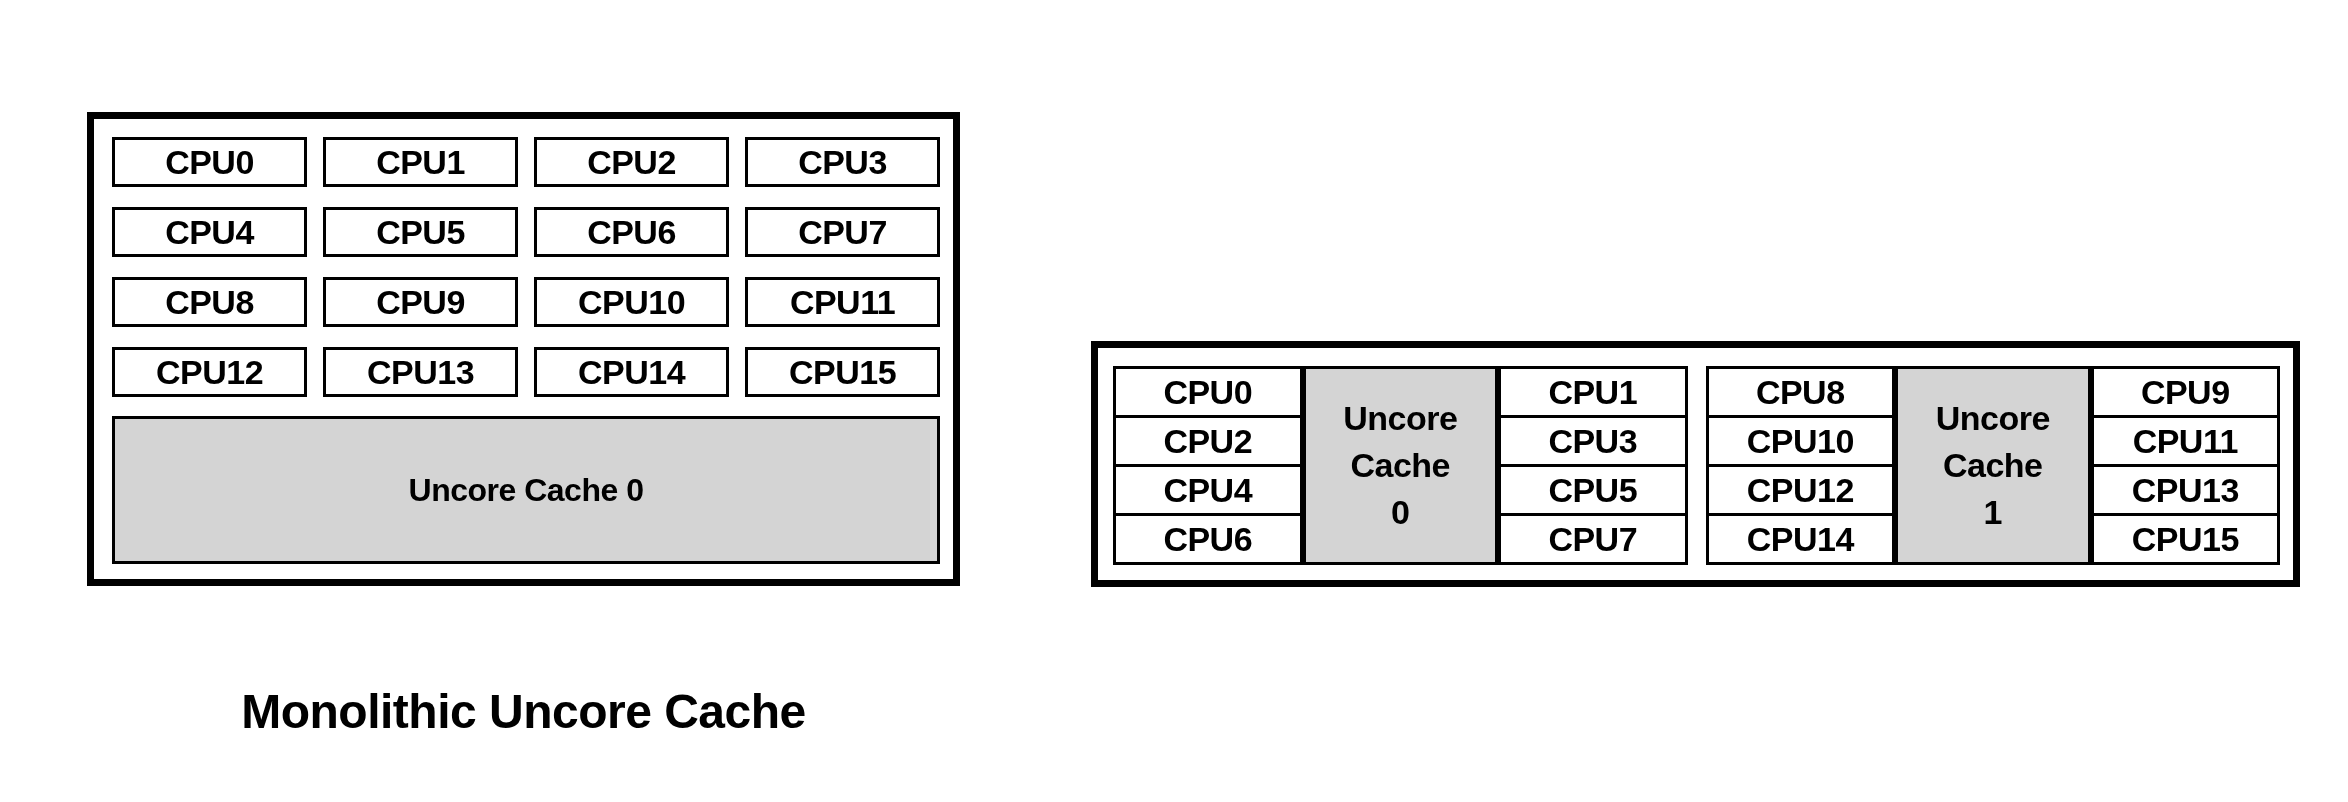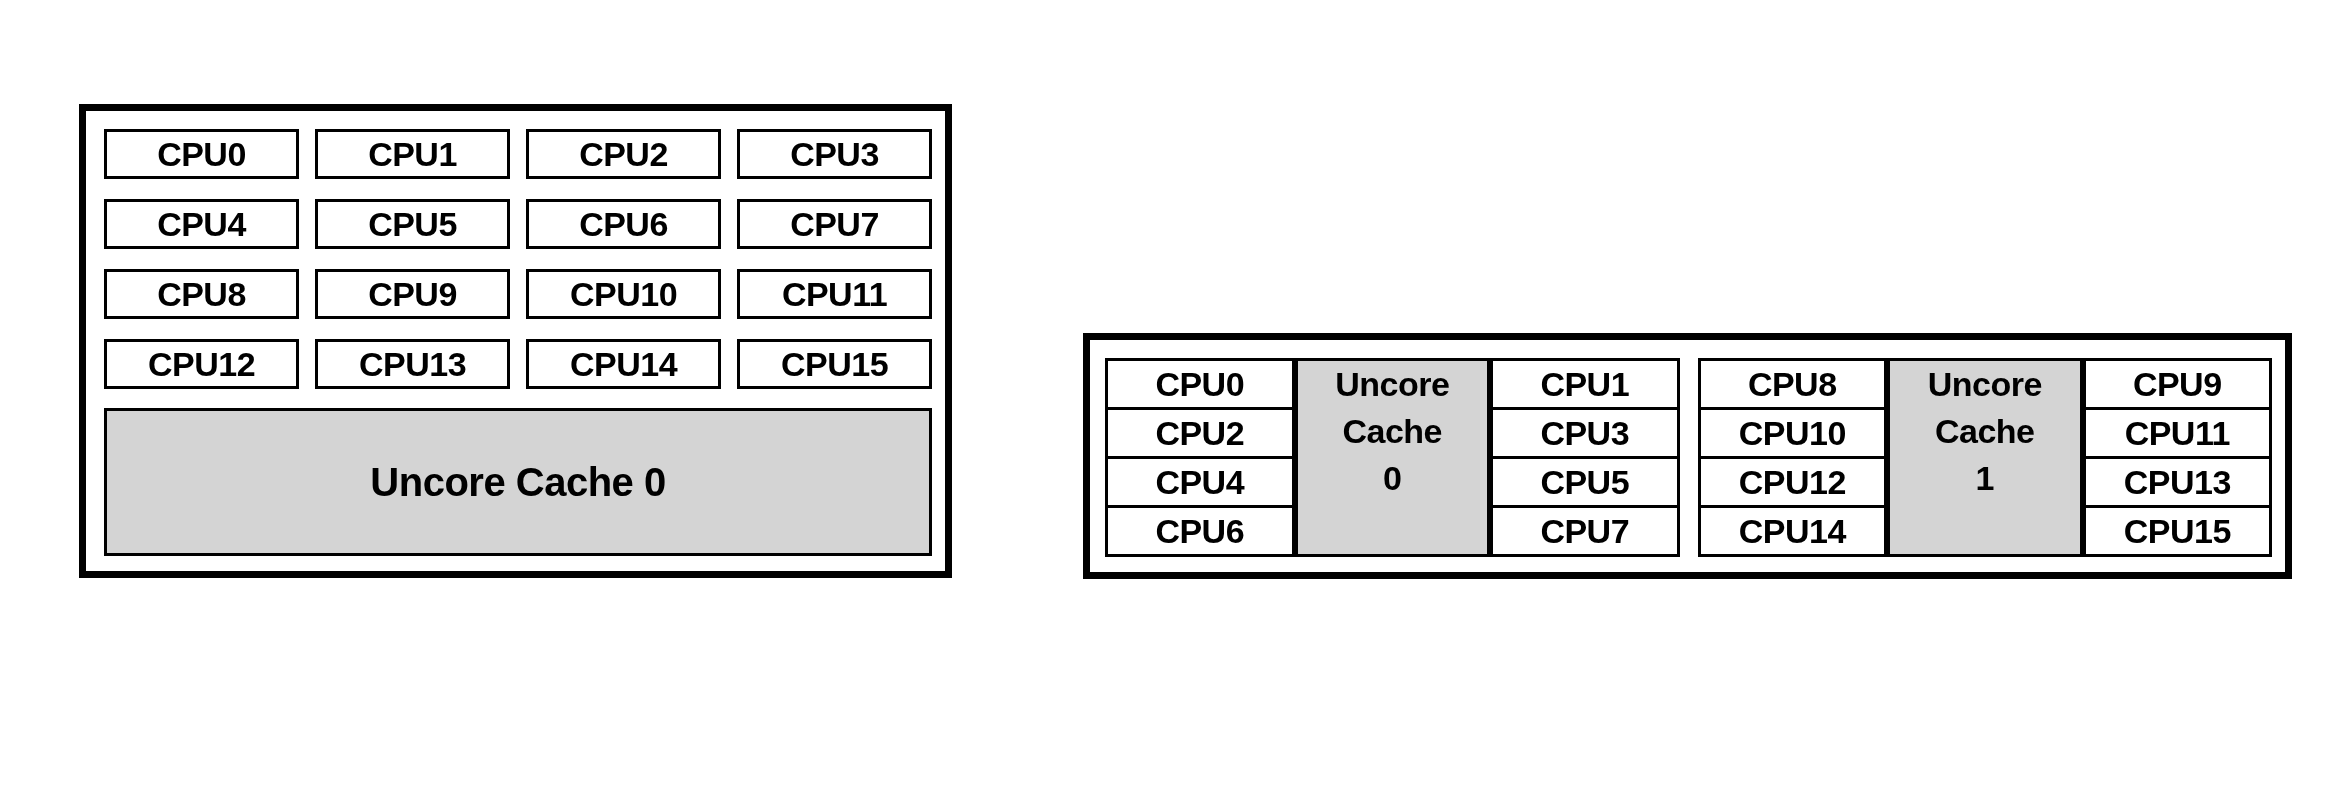--- a/index.html
+++ b/index.html
@@ -5,42 +5,42 @@
   :root{
     --cache-fill:#d4d4d4;
     --line:#000000;
     --text:#000000;
   }
   html,body{margin:0;padding:0;}
   body{
     width:2348px;height:802px;background:#ffffff;position:relative;overflow:hidden;
     font-family:"Liberation Sans", sans-serif;color:var(--text);
   }
-  figure{margin:8px;padding:8px;position:absolute;}
+  figure{margin:16px;padding:8px;position:absolute;}
 
   
   .mono{left:63px;top:88px;width:873px;}
   .mono-box{
     box-sizing:border-box;width:873px;height:474px;border:7px solid var(--line);
     background:#ffffff;padding:18px 13px 12px 18px;display:flex;flex-direction:column;
   }
   .cpu-grid{
     display:grid;grid-template-columns:repeat(4,1fr);
     column-gap:16px;row-gap:20px;
   }
   .cpu-box{
     box-sizing:border-box;height:50px;border:3px solid var(--line);background:#ffffff;
     display:flex;align-items:center;justify-content:center;
     font-weight:bold;font-size:34px;line-height:1;letter-spacing:-0.5px;
   }
   .cache-bar{
     box-sizing:border-box;margin-top:19px;height:148px;border:3px solid var(--line);
     background:var(--cache-fill);
     display:flex;align-items:center;justify-content:center;
-    font-weight:bold;font-size:40px;letter-spacing:-0.5px;
+    font-weight:bold;font-size:32px;letter-spacing:-0.5px;
   }
   .caption{
     display:block;text-align:center;font-weight:bold;font-size:48px;line-height:1.1;
     letter-spacing:-0.5px;margin-top:100px;
   }
 
   
   .split{left:1067px;top:317px;width:1209px;}
   .split-box{
     box-sizing:border-box;width:1209px;height:246px;border:7px solid var(--line);
@@ -49,21 +49,21 @@
   .cluster{flex:1;display:flex;align-items:stretch;height:199px;}
   .cpu-col{flex:1;display:flex;flex-direction:column;}
   .cpu-cell{
     box-sizing:border-box;height:52px;border:3px solid var(--line);background:#ffffff;
     display:flex;align-items:center;justify-content:center;
     font-weight:bold;font-size:34px;line-height:1;letter-spacing:-0.5px;
   }
   .cpu-cell + .cpu-cell{margin-top:-3px;}
   .cache-col{
     flex:1;box-sizing:border-box;border:3px solid var(--line);background:var(--cache-fill);
-    display:flex;flex-direction:column;align-items:center;
+    display:flex;flex-direction:column;align-items:center;justify-content:center;
     font-weight:bold;font-size:34px;line-height:1.38;letter-spacing:-0.5px;text-align:center;
   }
 </style>
 </head>
 <body style="background: rgb(255, 255, 255);">
 
 <figure class="mono">
   <div class="mono-box">
     <div class="cpu-grid">
       <div class="cpu-box">CPU0</div>
@@ -78,20 +78,21 @@
       <div class="cpu-box">CPU9</div>
       <div class="cpu-box">CPU10</div>
       <div class="cpu-box">CPU11</div>
       <div class="cpu-box">CPU12</div>
       <div class="cpu-box">CPU13</div>
       <div class="cpu-box">CPU14</div>
       <div class="cpu-box">CPU15</div>
     </div>
     <div class="cache-bar">Uncore Cache 0</div>
   </div>
+  <figcaption class="caption">Monolithic Uncore Cache</figcaption>
 </figure>
 
 <figure class="split">
   <div class="split-box">
 
     <div class="cluster">
       <div class="cpu-col">
         <div class="cpu-cell">CPU0</div>
         <div class="cpu-cell">CPU2</div>
         <div class="cpu-cell">CPU4</div>

